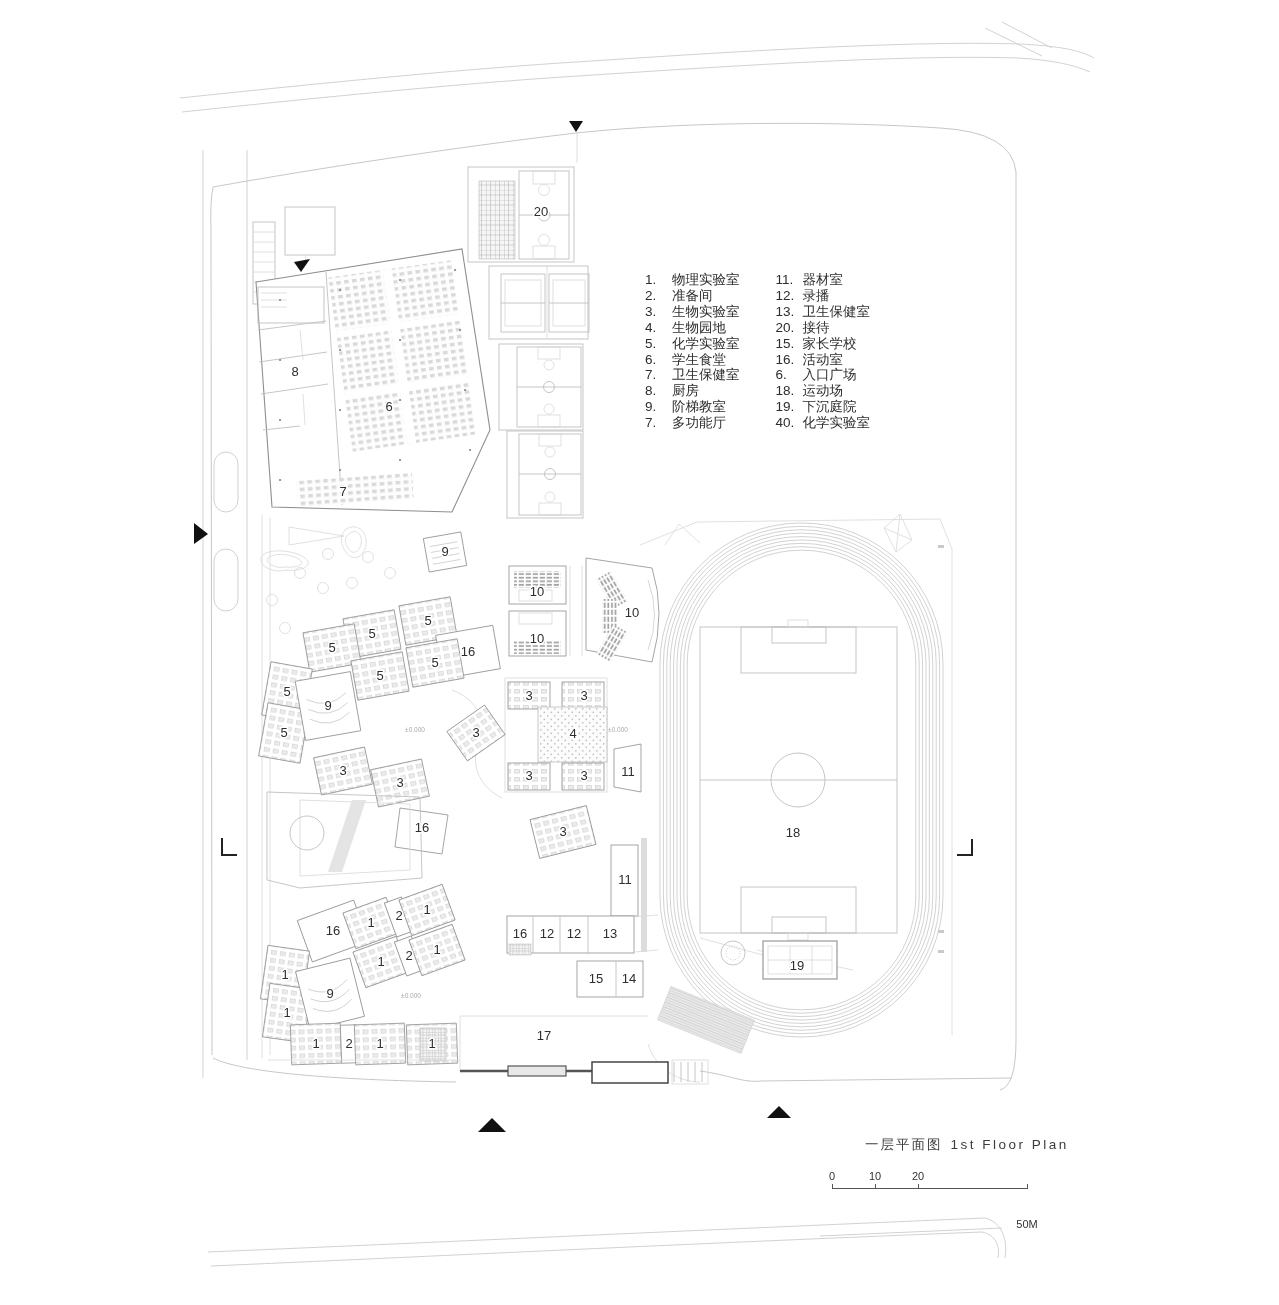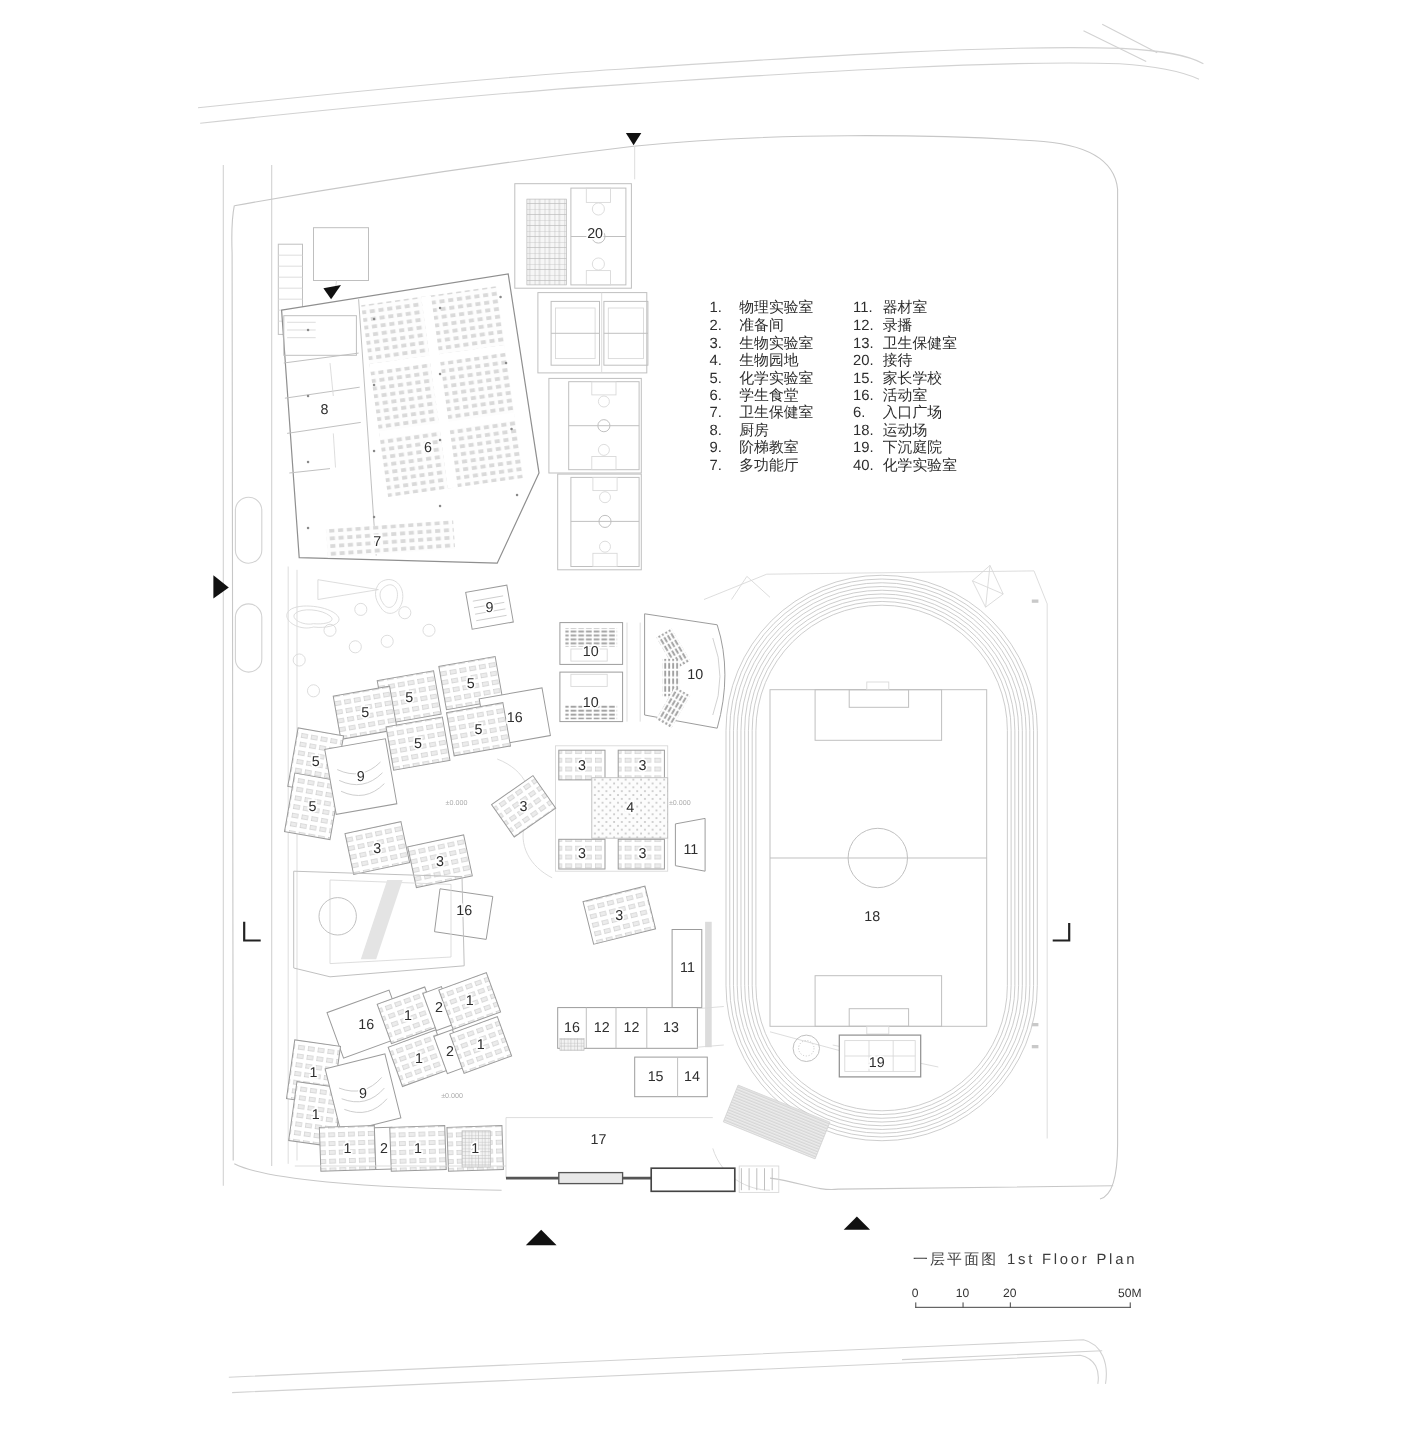--- a/index.html
+++ b/index.html
@@ -26,21 +26,21 @@
   
   .legend{position:absolute;left:645px;top:272px;display:flex;gap:36px;
           font-size:13.5px;color:#2d2d2d;}
   .legend-col{display:flex;flex-direction:column;}
   .legend-item{display:flex;line-height:15.9px;white-space:nowrap;}
   .legend-num{width:27px;flex:0 0 27px;}
 
   
   .titleblock{position:absolute;left:830px;top:1136px;width:220px;color:#3c3c3c;}
   .title-line{white-space:nowrap;font-size:13.5px;}
-  .title-cn{letter-spacing:2px;}
+  .title-cn{letter-spacing:2px;margin-left:35px;}
   .title-en{letter-spacing:2.5px;margin-left:8px;}
   .scalebar{position:relative;margin-top:16px;width:200px;height:22px;font-size:11px;color:#333;}
   .sb-line{position:absolute;left:2px;top:18px;width:196px;height:1px;background:#555;}
   .sb-tick{position:absolute;top:14px;width:1px;height:5px;background:#555;}
   .sb-lab{position:absolute;top:0;transform:translateX(-50%);}
 </style>
 </head>
 <body>
 
 <div class="stage">
@@ -566,17 +566,17 @@
   </div>
   <div class="scalebar">
     <div class="sb-line"></div>
   <div class="sb-tick" style="left: 2px;"></div>
         <span class="sb-lab" style="left: 2px;">0</span>
         <div class="sb-tick" style="left: 45px;"></div>
         <span class="sb-lab" style="left: 45px;">10</span>
         <div class="sb-tick" style="left: 88px;"></div>
         <span class="sb-lab" style="left: 88px;">20</span>
         <div class="sb-tick" style="left: 197px;"></div>
-        <span class="sb-lab" style="left: 197px;">50M</span>
+        <span class="sb-lab" style="left: 197px; margin-top: 48px;">50M</span>
       </div>
 </div>
 
 </div>
 
 </body></html>

